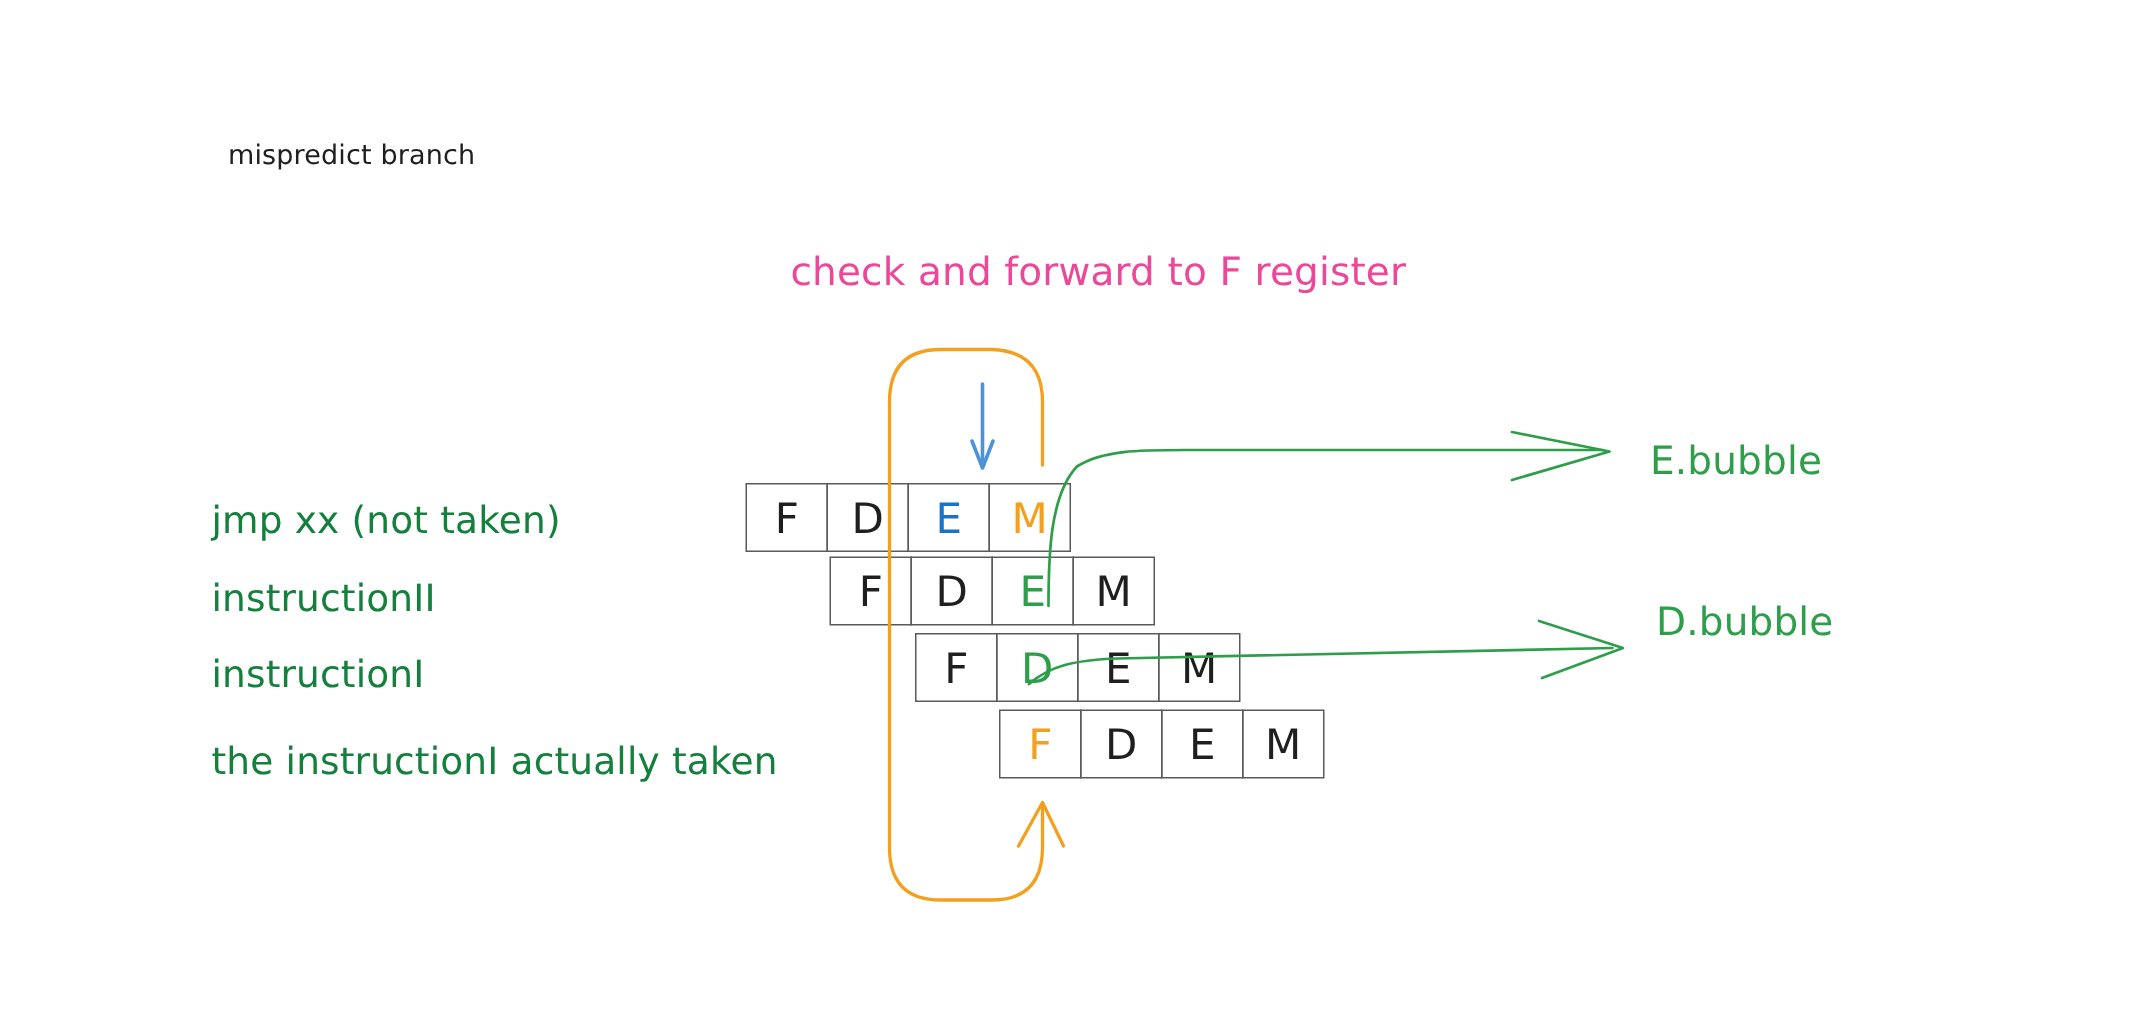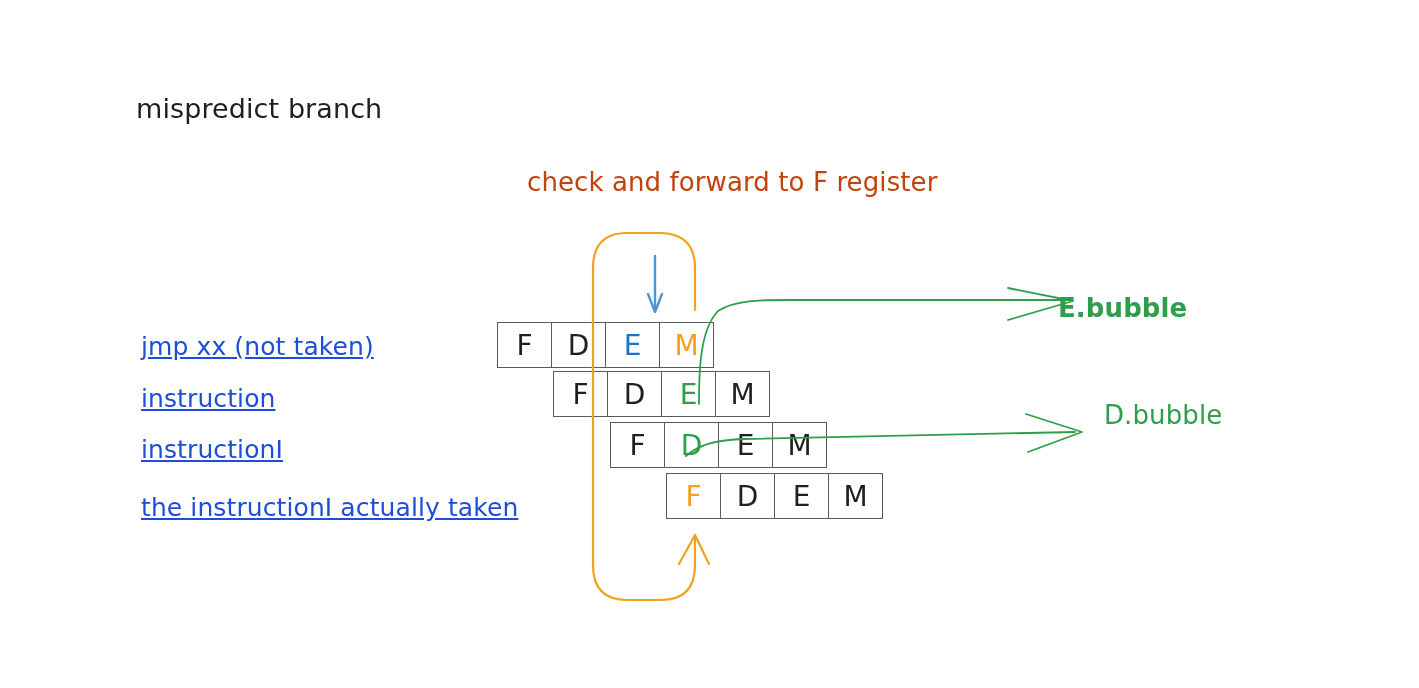--- a/index.html
+++ b/index.html
@@ -27,39 +27,38 @@
     height: 688px;
     pointer-events: none;
   }
   .txt {
     position: absolute;
     white-space: nowrap;
     color: #1f1f1f;
     font-weight: 400;
   }
   #title-misbranch {
-    left: 136px;
+    left: 152px;
     top: 93px;
-    font-size: 27px;
+    font-size: 18px;
     letter-spacing: 0.1px;
   }
   #title-check {
     left: 527px;
     top: 167px;
     font-size: 26px;
-    color: #c2410c;
+    color: #ec4899;
     letter-spacing: 0.1px;
   }
   .row-label {
     position: absolute;
     white-space: nowrap;
     font-size: 25px;
-    color: #1d4ed8;
+    color: #15803d;
     letter-spacing: 0.1px;
-    text-decoration: underline;
   }
   #label-row-0 { left: 141px; top: 332px; }
   #label-row-1 { left: 141px; top: 384px; }
   #label-row-2 { left: 141px; top: 435px; }
   #label-row-3 { left: 141px; top: 493px; }
 
   .pipe-row {
     position: absolute;
     display: flex;
     height: 46px;
@@ -87,34 +86,34 @@
   #pipe-row-2 { left: 610px; top: 422px; }
   #pipe-row-3 { left: 666px; top: 473px; }
 
   .bubble-label {
     position: absolute;
     white-space: nowrap;
     font-size: 26px;
     color: #2e9e4b;
     letter-spacing: 0.1px;
   }
-  #bubble-label-0 { left: 1058px; top: 293px; font-weight: bold; }
+  #bubble-label-0 { left: 1100px; top: 293px; }
   #bubble-label-1 { left: 1104px; top: 400px; text-align: right; }
 </style>
 </head>
 <body>
 
 <div class="canvas">
 
   <div class="txt" id="title-misbranch">mispredict branch</div>
 
   <div class="txt" id="title-check">check and forward to F register</div>
 
   <div class="row-label" id="label-row-0">jmp xx (not taken)</div>
-  <div class="row-label" id="label-row-1">instruction</div>
+  <div class="row-label" id="label-row-1">instructionII</div>
   <div class="row-label" id="label-row-2">instructionI</div>
   <div class="row-label" id="label-row-3">the instructionI actually taken</div>
 
   <div class="pipe-row" id="pipe-row-0">
     <div class="cell">F</div>
     <div class="cell">D</div>
     <div class="cell blue">E</div>
     <div class="cell orange">M</div>
   </div>
 

